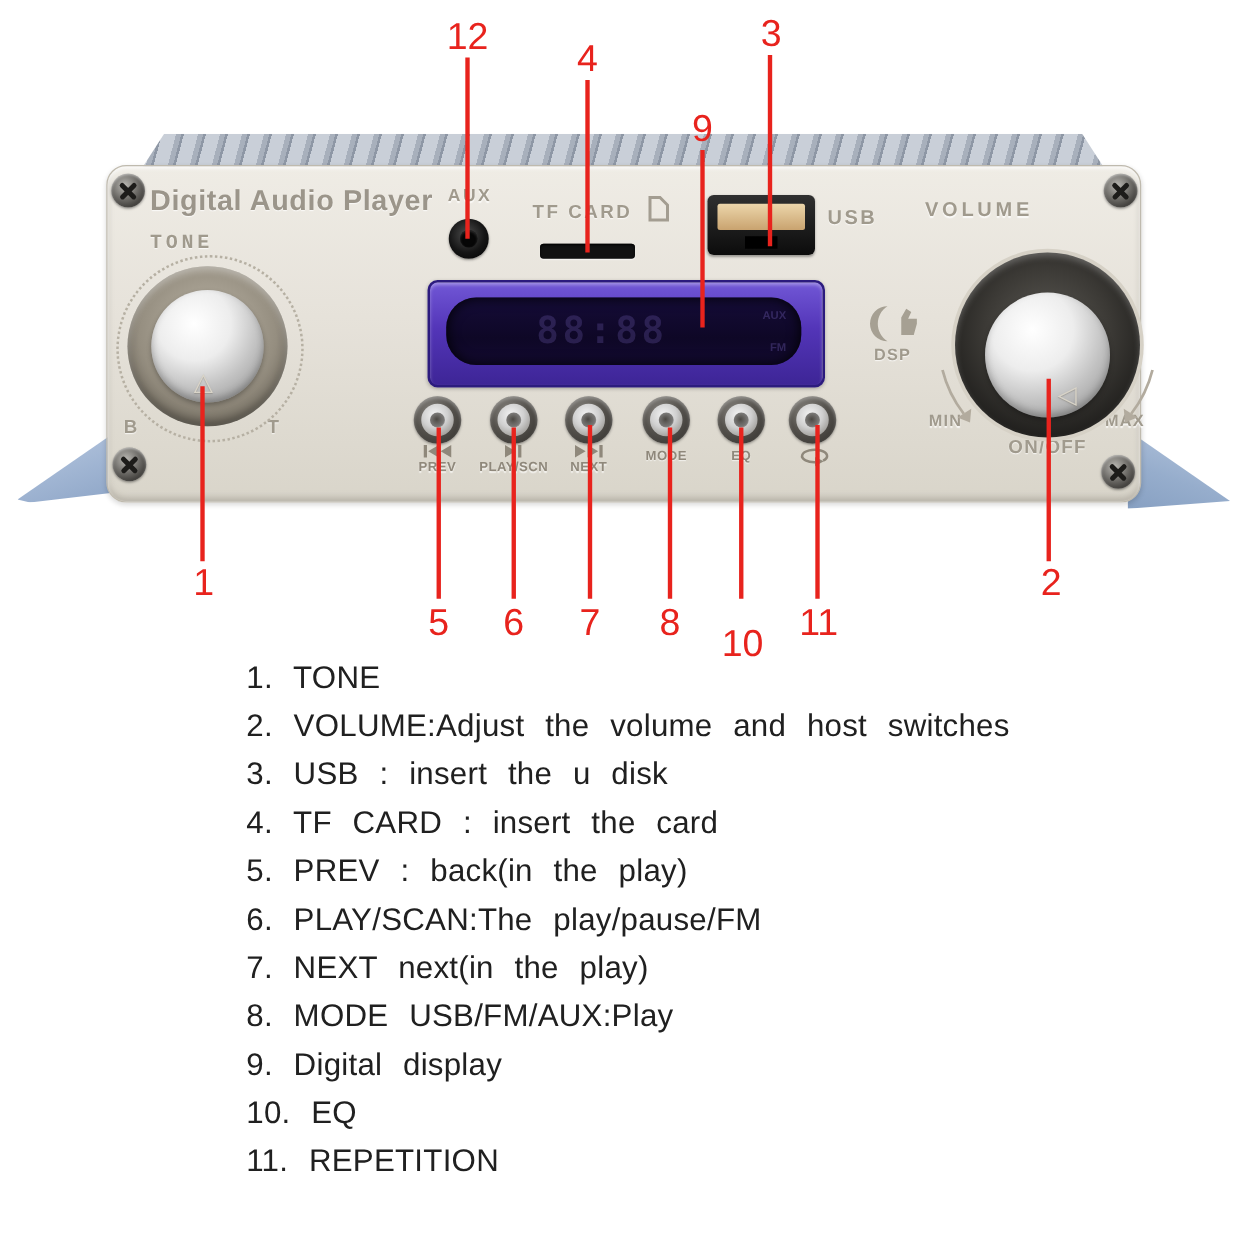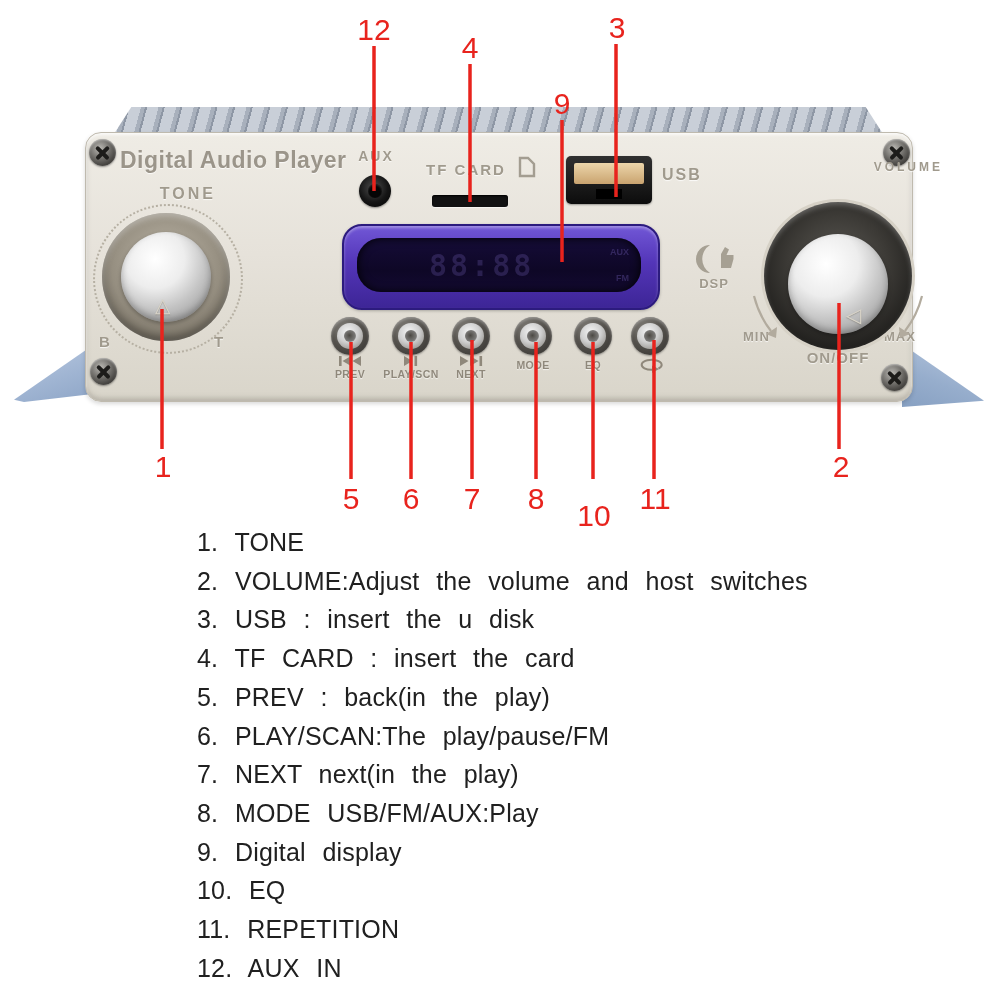--- a/index.html
+++ b/index.html
@@ -26,27 +26,27 @@
     background:radial-gradient(circle at 40% 35%,#bab8b3 0%,#6e6c68 45%,#3a3835 78%,#2a2825 100%);
     box-shadow:0 1px 2px rgba(0,0,0,.4),inset 0 1px 2px rgba(255,255,255,.5);}
   .screw::before,.screw::after{content:"";position:absolute;left:5px;top:11.5px;width:17px;height:3.6px;
     background:#1d1c1a;border-radius:2px;}
   .screw::before{transform:rotate(45deg);} .screw::after{transform:rotate(-45deg);}
 
   
   .eng{position:absolute;color:#a09a8d;text-shadow:0 1px 1px rgba(255,255,255,.8);
     font-weight:bold;white-space:nowrap;}
   .title{left:120px;top:147px;font-size:23px;letter-spacing:.5px;color:#9b958a;}
-  .lbl-tone{left:120px;top:185px;width:96px;text-align:right;font-size:16px;letter-spacing:3px;}
+  .lbl-tone{left:120px;top:185px;width:96px;text-align:left;font-size:16px;letter-spacing:3px;font-family:Liberation Mono, monospace;}
   .lbl-b{left:99px;top:333px;font-size:15px;}
   .lbl-t{left:214px;top:333px;font-size:15px;}
   .lbl-aux{left:350px;top:148px;width:52px;text-align:center;font-size:14px;letter-spacing:2px;}
   .lbl-tfcard{left:410px;top:161px;width:112px;text-align:center;font-size:15px;letter-spacing:2px;}
   .lbl-usb{left:662px;top:166px;font-size:16px;letter-spacing:2px;}
-  .lbl-volume{left:805px;top:160px;width:138px;text-align:right;font-size:12px;letter-spacing:3px;}
+  .lbl-volume{left:740px;top:160px;width:138px;text-align:left;font-size:16px;letter-spacing:3px;}
   .lbl-min{left:743px;top:329px;font-size:13px;letter-spacing:1px;}
   .lbl-max{left:884px;top:329px;font-size:13px;letter-spacing:1px;}
   .lbl-onoff{left:786px;top:349px;width:104px;text-align:center;font-size:15px;letter-spacing:1px;}
   .lbl-dsp{left:692px;top:276px;width:44px;text-align:center;font-size:13px;letter-spacing:1px;}
 
   
   .tone-scale{position:absolute;left:93px;top:204px;width:146px;height:146px;border-radius:50%;
     border:2px dotted #b6b0a3;}
   .knob-ring-tone{position:absolute;left:102px;top:213px;width:128px;height:128px;border-radius:50%;
     background:radial-gradient(circle at 50% 40%,#bdb6a8 0%,#958e80 55%,#6d675b 85%,#5c564b 100%);
@@ -74,21 +74,21 @@
     box-shadow:0 1px 1px rgba(255,255,255,.6),inset 0 1px 2px #000;}
   .card-icon{position:absolute;left:518px;top:156px;}
   .usb-port{position:absolute;left:566px;top:156px;width:86px;height:48px;border-radius:5px;
     background:linear-gradient(#303030,#0c0c0c);box-shadow:0 1px 2px rgba(0,0,0,.35);}
   .usb-tab{position:absolute;left:8px;right:8px;top:7px;height:21px;border-radius:2px;
     background:linear-gradient(#ecd6ab,#c9a univ06f);
     background:linear-gradient(#ecd6ab,#c9a36f);}
   .usb-port::after{content:"";position:absolute;left:30px;bottom:5px;width:26px;height:10px;background:#000;}
 
   
-  .bezel{position:absolute;left:342px;top:224px;width:314px;height:82px;border-radius:20px;
+  .bezel{position:absolute;left:342px;top:224px;width:314px;height:82px;border-radius:8px;
     background:linear-gradient(180deg,#7157d6 0%,#5335b8 45%,#3d2596 100%);
     border:2px solid #2c1b7e;box-shadow:inset 0 2px 3px rgba(255,255,255,.35),0 1px 3px rgba(0,0,0,.25);}
   .screen{position:absolute;left:13px;top:12px;width:284px;height:54px;border-radius:24px;
     background:linear-gradient(180deg,#150c38 0%,#0e0726 60%,#130a31 100%);
     box-shadow:inset 0 0 10px #000;}
   .ghost-digits{position:absolute;left:72px;top:50%;transform:translateY(-50%);
     font-family:"DejaVu Sans Mono",monospace;font-weight:bold;font-size:30px;letter-spacing:3px;
     color:rgba(140,120,220,.22);}
   .ghost-ind{position:absolute;right:12px;font-size:9px;font-weight:bold;color:rgba(140,120,220,.28);}
   .ghost-aux{top:9px;} .ghost-fm{bottom:9px;margin-left:36px;}
@@ -262,16 +262,15 @@
     <div>2. VOLUME:Adjust the volume and host switches</div>
     <div>3. USB : insert the u disk</div>
     <div>4. TF CARD : insert the card</div>
     <div>5. PREV : back(in the play)</div>
     <div>6. PLAY/SCAN:The play/pause/FM</div>
     <div>7. NEXT next(in the play)</div>
     <div>8. MODE USB/FM/AUX:Play</div>
     <div>9. Digital display</div>
     <div>10. EQ</div>
     <div>11. REPETITION</div>
-    <div>12. AUX IN</div>
   </div>
 
 </div>
 
 </body></html>

